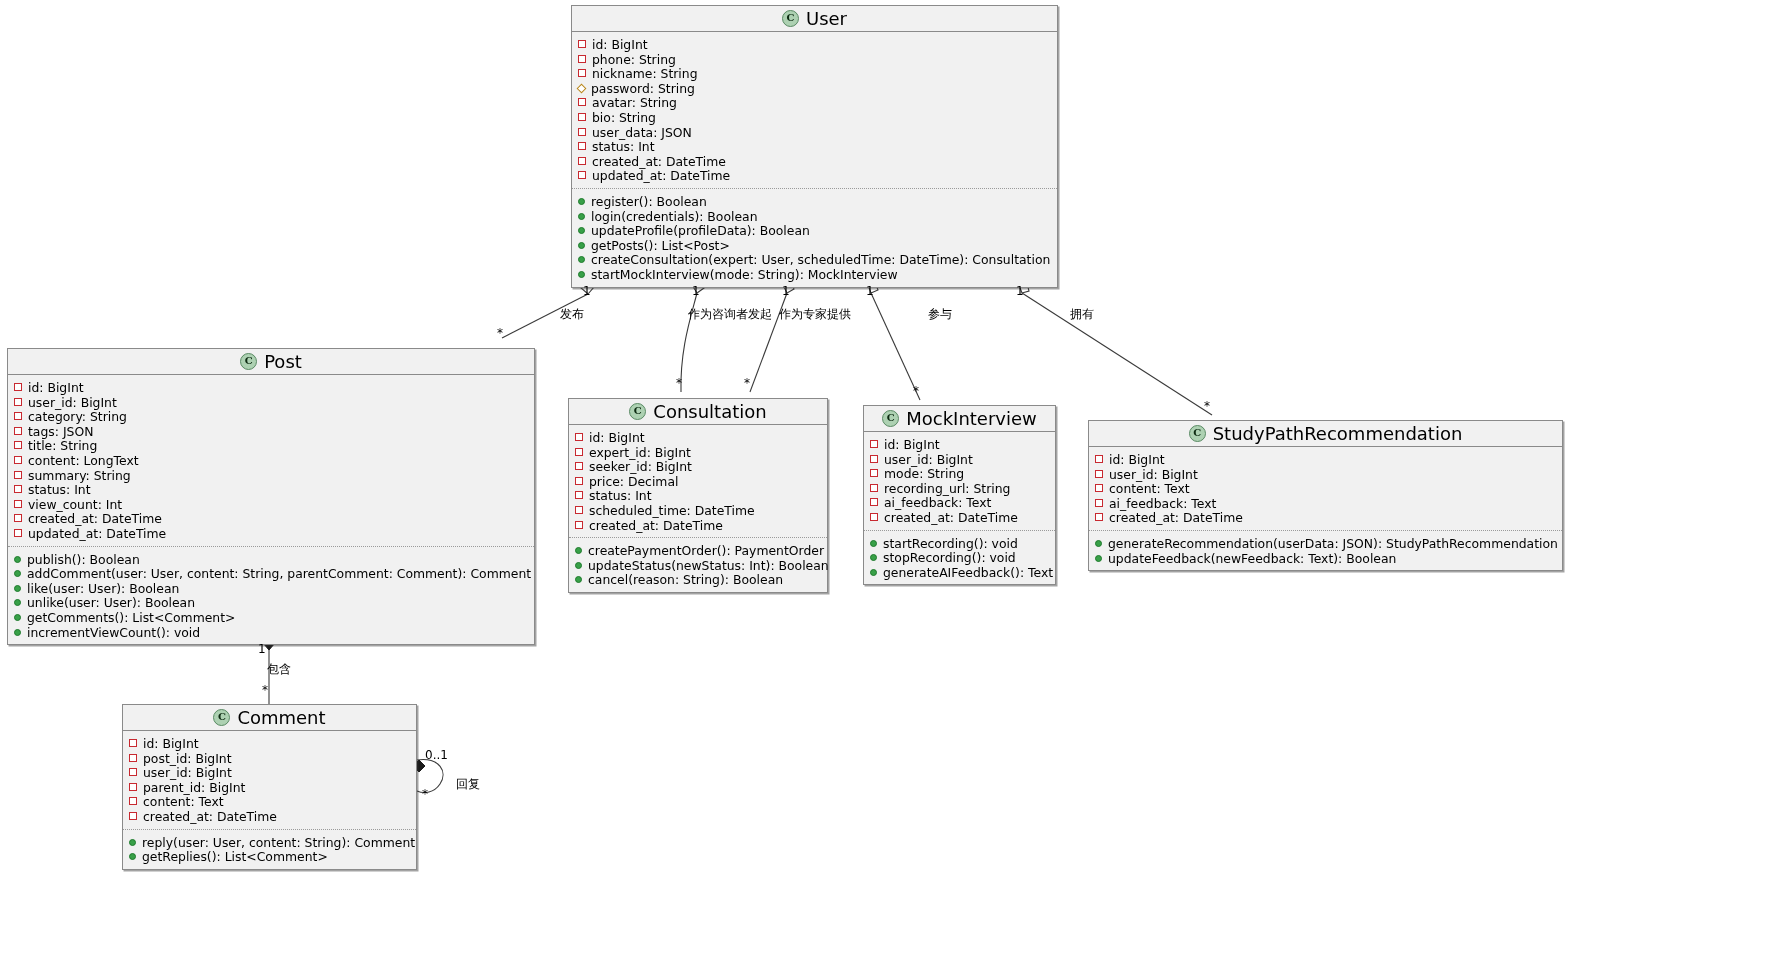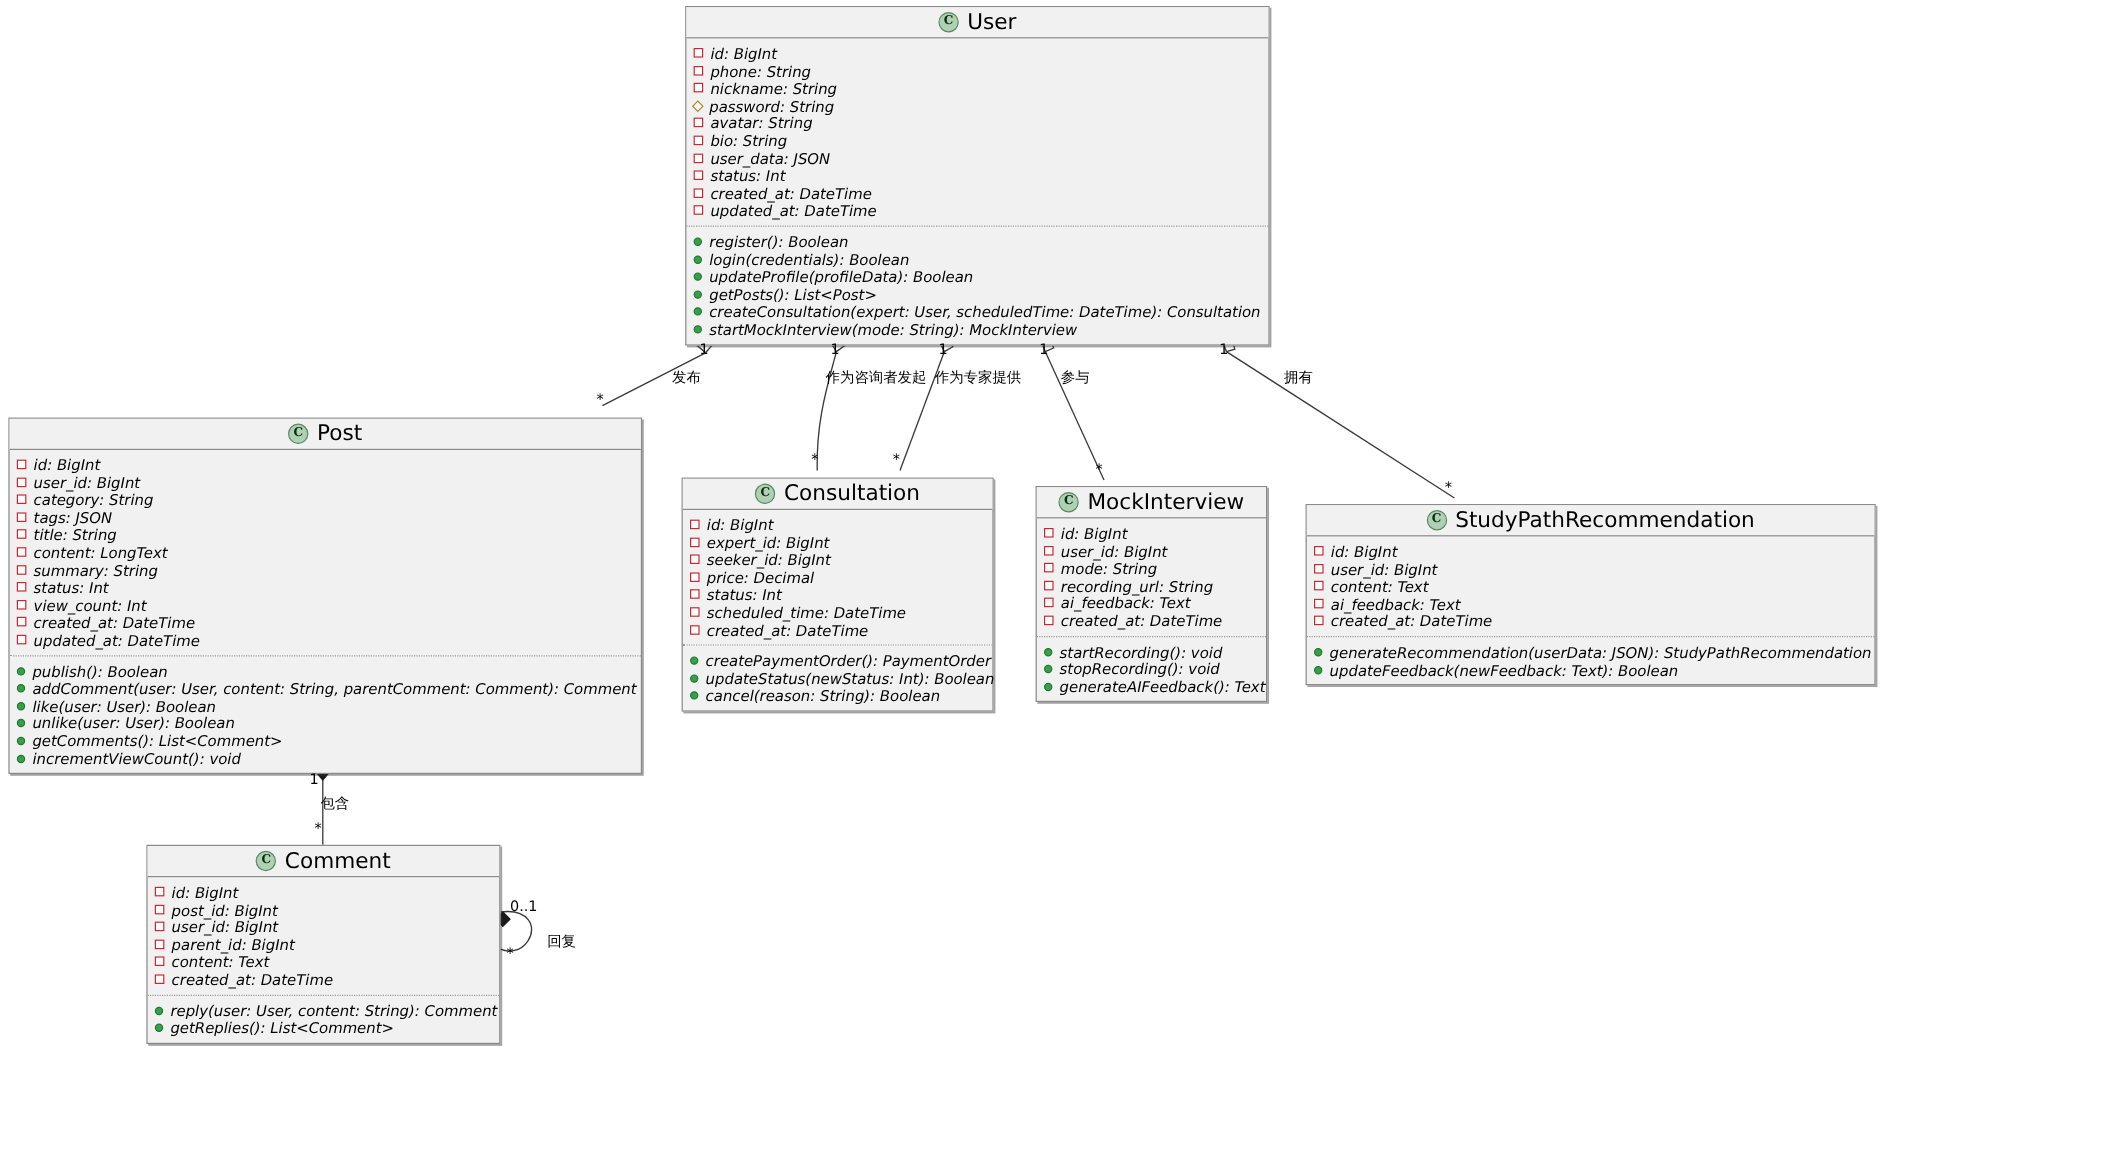--- a/index.html
+++ b/index.html
@@ -51,21 +51,20 @@
     line-height: 14px;
     text-align: center;
     font-family: "DejaVu Serif", serif;
   }
   .cls-name {
     font-size: 18px;
     color: #000000;
   }
   .cls-section {
     padding: 5px 4px 5px 6px;
-    font-style: italic;
   }
   .cls-section.methods {
     border-top: 1px dotted #9a9a9a;
   }
   .row {
     display: flex;
     align-items: baseline;
     gap: 6px;
     height: 14.6px;
     font-size: 12.4px;
@@ -496,21 +495,21 @@
   <span class="mult-label" style="left:497px; top:326px;">*</span>
 
   <span class="edge-label" style="left:688px; top:306px;">作为咨询者发起</span>
   <span class="mult-label" style="left:692px; top:284px;">1</span>
   <span class="mult-label" style="left:676px; top:376px;">*</span>
 
   <span class="edge-label" style="left:779px; top:306px;text-align:right;">作为专家提供</span>
   <span class="mult-label" style="left:782px; top:284px;">1</span>
   <span class="mult-label" style="left:744px; top:376px;">*</span>
 
-  <span class="edge-label" style="left:884px; top:306px;">参与</span>
+  <span class="edge-label" style="left:928px; top:306px;">参与</span>
   <span class="mult-label" style="left:866px; top:284px;">1</span>
   <span class="mult-label" style="left:913px; top:384px;">*</span>
 
   <span class="edge-label" style="left:1070px; top:306px;">拥有</span>
   <span class="mult-label" style="left:1016px; top:284px;">1</span>
   <span class="mult-label" style="left:1204px; top:399px;">*</span>
 
   <span class="edge-label" style="left:267px; top:661px;">包含</span>
   <span class="mult-label" style="left:258px; top:642px;">1</span>
   <span class="mult-label" style="left:262px; top:683px;">*</span>

